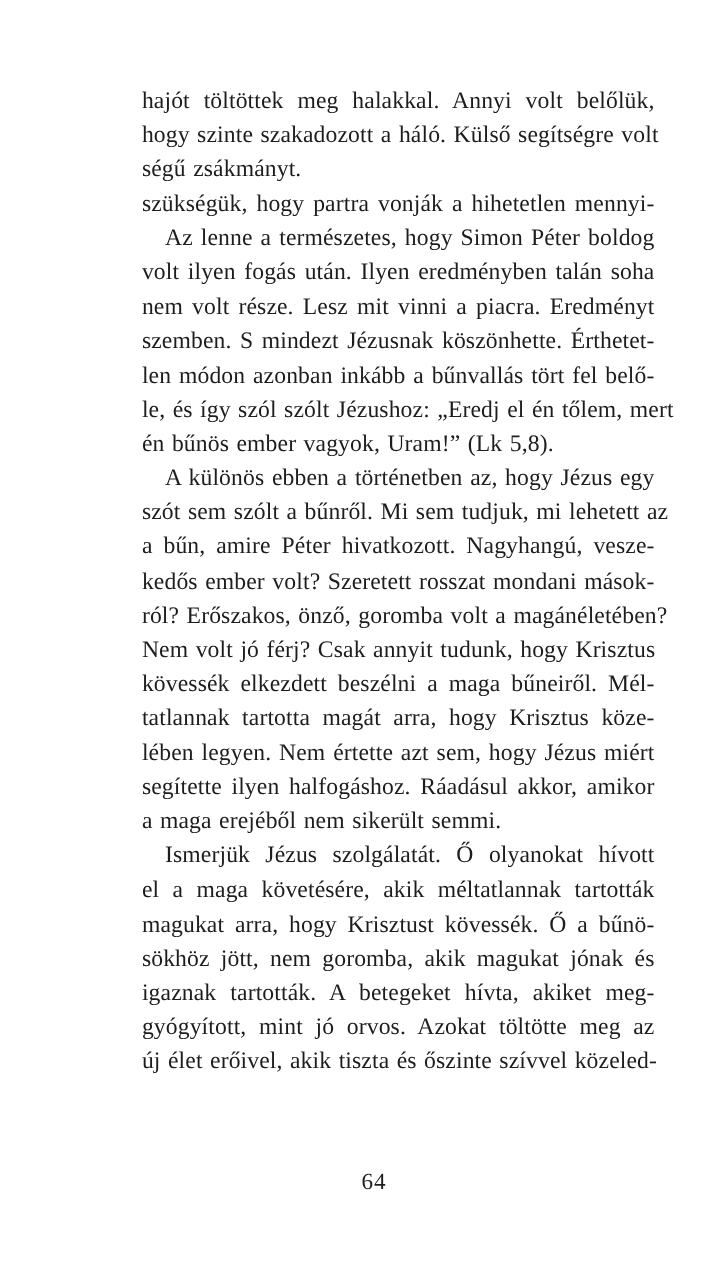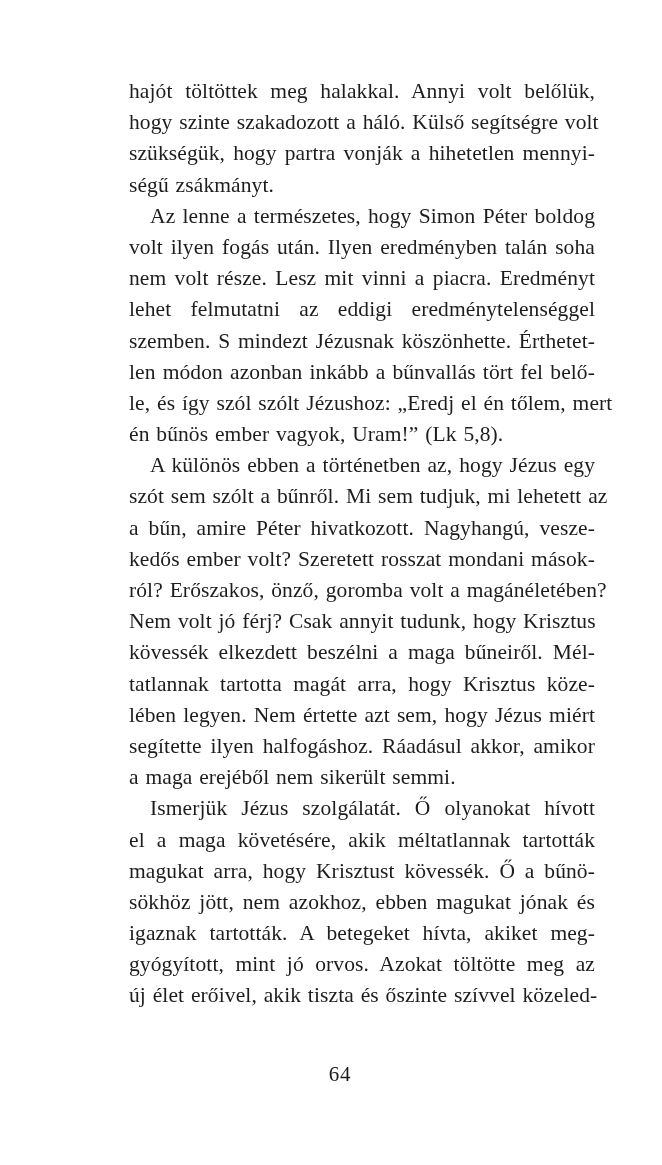--- a/index.html
+++ b/index.html
@@ -57,45 +57,44 @@
     letter-spacing: 0.04em;
   }
 </style>
 </head>
 <body>
 
 <div class="page">
   <div class="text-block">
     <div class="line">hajót töltöttek meg halakkal. Annyi volt belőlük,</div>
     <div class="line">hogy szinte szakadozott a háló. Külső segítségre volt</div>
+    <div class="line end">ségű zsákmányt.</div>
     <div class="line">szükségük, hogy partra vonják a hihetetlen mennyi-</div>
-    <div class="line end">ségű zsákmányt.</div>
     <div class="line indent">Az lenne a természetes, hogy Simon Péter boldog</div>
     <div class="line">volt ilyen fogás után. Ilyen eredményben talán soha</div>
     <div class="line">nem volt része. Lesz mit vinni a piacra. Eredményt</div>
-    <div class="line">lehet felmutatni az eddigi eredménytelenséggel</div>
     <div class="line">szemben. S mindezt Jézusnak köszönhette. Érthetet-</div>
     <div class="line">len módon azonban inkább a bűnvallás tört fel belő-</div>
     <div class="line">le, és így szól szólt Jézushoz: „Eredj el én tőlem, mert</div>
     <div class="line end">én bűnös ember vagyok, Uram!” (Lk 5,8).</div>
     <div class="line indent">A különös ebben a történetben az, hogy Jézus egy</div>
     <div class="line">szót sem szólt a bűnről. Mi sem tudjuk, mi lehetett az</div>
     <div class="line">a bűn, amire Péter hivatkozott. Nagyhangú, vesze-</div>
     <div class="line">kedős ember volt? Szeretett rosszat mondani mások-</div>
     <div class="line">ról? Erőszakos, önző, goromba volt a magánéletében?</div>
     <div class="line">Nem volt jó férj? Csak annyit tudunk, hogy Krisztus</div>
     <div class="line">kövessék elkezdett beszélni a maga bűneiről. Mél-</div>
     <div class="line">tatlannak tartotta magát arra, hogy Krisztus köze-</div>
     <div class="line">lében legyen. Nem értette azt sem, hogy Jézus miért</div>
     <div class="line">segítette ilyen halfogáshoz. Ráadásul akkor, amikor</div>
     <div class="line end">a maga erejéből nem sikerült semmi.</div>
     <div class="line indent">Ismerjük Jézus szolgálatát. Ő olyanokat hívott</div>
     <div class="line">el a maga követésére, akik méltatlannak tartották</div>
     <div class="line">magukat arra, hogy Krisztust kövessék. Ő a bűnö-</div>
-    <div class="line">sökhöz jött, nem azokhoz, ebben magukat jónak és</div>
+    <div class="line">sökhöz jött, nem goromba, akik magukat jónak és</div>
     <div class="line">igaznak tartották. A betegeket hívta, akiket meg-</div>
     <div class="line">gyógyított, mint jó orvos. Azokat töltötte meg az</div>
     <div class="line">új élet erőivel, akik tiszta és őszinte szívvel közeled-</div>
   </div>
 
   <div class="page-footer">
     <span class="page-number">64</span>
   </div>
 </div>
 

